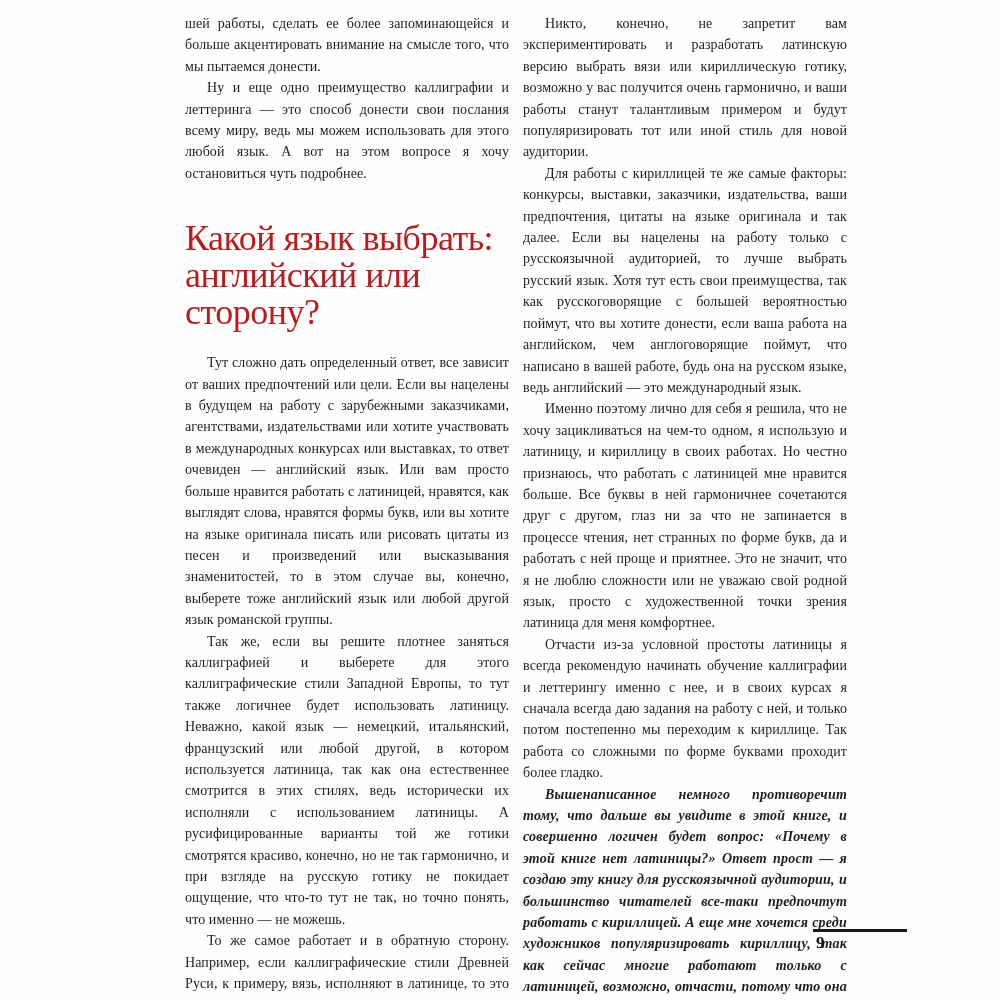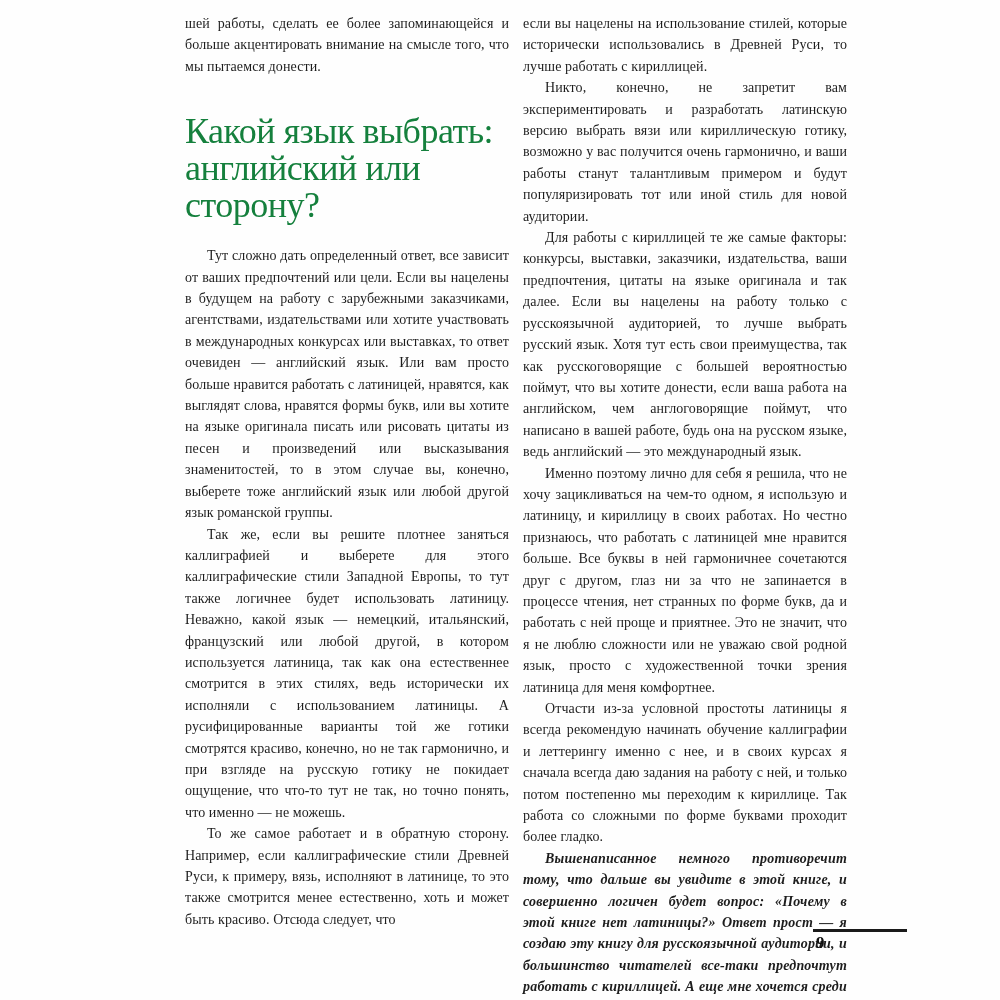--- a/index.html
+++ b/index.html
@@ -42,21 +42,21 @@
   p.para.italic {
     font-style: italic;
     font-weight: bold;
     letter-spacing: 0.2px;
   }
   h1.section-heading {
     font-weight: 400;
     font-size: 36px;
     line-height: 37px;
     letter-spacing: -0.5px;
-    color: #15803d;
+    color: #b91c1c;
     margin: 36px 0 21px 0;
     text-align: left;
     text-indent: 0;
   }
   h1.section-heading .heading-line {
     display: block;
   }
   .footer-rule {
     position: absolute;
     left: 813px;
@@ -74,34 +74,34 @@
     color: #111;
   }
 </style>
 </head>
 <body>
 
 <div class="page">
 
   <div class="column column-left">
     <p class="para no-indent">шей работы, сделать ее более запоминающейся и больше акцентировать внимание на смысле того, что мы пытаемся донести.</p>
+    <p class="para">Ну и еще одно преимущество каллиграфии и леттеринга — это способ донести свои послания всему миру, ведь мы можем использовать для этого любой язык. А вот на этом вопросе я хочу остановиться чуть подробнее.</p>
 
     <h1 class="section-heading">
       <span class="heading-line">Какой язык выбрать:</span>
       <span class="heading-line">английский или</span>
       <span class="heading-line">сторону?</span>
     </h1>
 
     <p class="para">Тут сложно дать определенный ответ, все зависит от ваших предпочтений или цели. Если вы нацелены в будущем на работу с зарубежными заказчиками, агентствами, издательствами или хотите участвовать в международных конкурсах или выставках, то ответ очевиден — английский язык. Или вам просто больше нравится работать с латиницей, нравятся, как выглядят слова, нравятся формы букв, или вы хотите на языке оригинала писать или рисовать цитаты из песен и произведений или высказывания знаменитостей, то в этом случае вы, конечно, выберете тоже английский язык или любой другой язык романской группы.</p>
     <p class="para">Так же, если вы решите плотнее заняться каллиграфией и выберете для этого каллиграфические стили Западной Европы, то тут также логичнее будет использовать латиницу. Неважно, какой язык — немецкий, итальянский, французский или любой другой, в котором используется латиница, так как она естественнее смотрится в этих стилях, ведь исторически их исполняли с использованием латиницы. А русифицированные варианты той же готики смотрятся красиво, конечно, но не так гармонично, и при взгляде на русскую готику не покидает ощущение, что что-то тут не так, но точно понять, что именно — не можешь.</p>
     <p class="para">То же самое работает и в обратную сторону. Например, если каллиграфические стили Древней Руси, к примеру, вязь, исполняют в латинице, то это также смотрится менее естественно, хоть и может быть красиво. Отсюда следует, что</p>
   </div>
 
   <div class="column column-right">
-    <p class="para no-indent">если вы нацелены на использование стилей, которые исторически использовались в Древней Руси, то лучше работать с кириллицей.</p>
     <p class="para">Никто, конечно, не запретит вам экспериментировать и разработать латинскую версию выбрать вязи или кириллическую готику, возможно у вас получится очень гармонично, и ваши работы станут талантливым примером и будут популяризировать тот или иной стиль для новой аудитории.</p>
     <p class="para">Для работы с кириллицей те же самые факторы: конкурсы, выставки, заказчики, издательства, ваши предпочтения, цитаты на языке оригинала и так далее. Если вы нацелены на работу только с русскоязычной аудиторией, то лучше выбрать русский язык. Хотя тут есть свои преимущества, так как русскоговорящие с большей вероятностью поймут, что вы хотите донести, если ваша работа на английском, чем англоговорящие поймут, что написано в вашей работе, будь она на русском языке, ведь английский — это международный язык.</p>
     <p class="para">Именно поэтому лично для себя я решила, что не хочу зацикливаться на чем-то одном, я использую и латиницу, и кириллицу в своих работах. Но честно признаюсь, что работать с латиницей мне нравится больше. Все буквы в ней гармоничнее сочетаются друг с другом, глаз ни за что не запинается в процессе чтения, нет странных по форме букв, да и работать с ней проще и приятнее. Это не значит, что я не люблю сложности или не уважаю свой родной язык, просто с художественной точки зрения латиница для меня комфортнее.</p>
     <p class="para">Отчасти из-за условной простоты латиницы я всегда рекомендую начинать обучение каллиграфии и леттерингу именно с нее, и в своих курсах я сначала всегда даю задания на работу с ней, и только потом постепенно мы переходим к кириллице. Так работа со сложными по форме буквами проходит более гладко.</p>
     <p class="para italic">Вышенаписанное немного противоречит тому, что дальше вы увидите в этой книге, и совершенно логичен будет вопрос: «Почему в этой книге нет латиницы?» Ответ прост — я создаю эту книгу для русскоязычной аудитории, и большинство читателей все-таки предпочтут работать с кириллицей. А еще мне хочется среди художников популяризировать кириллицу, так как сейчас многие работают только с латиницей, возможно, отчасти, потому что она проще, и они побаиваются браться за кириллицу, а возможно, потому что следуют моде.</p>
   </div>
 
   <div class="footer-rule"></div>
   <div class="page-number">9</div>
 

